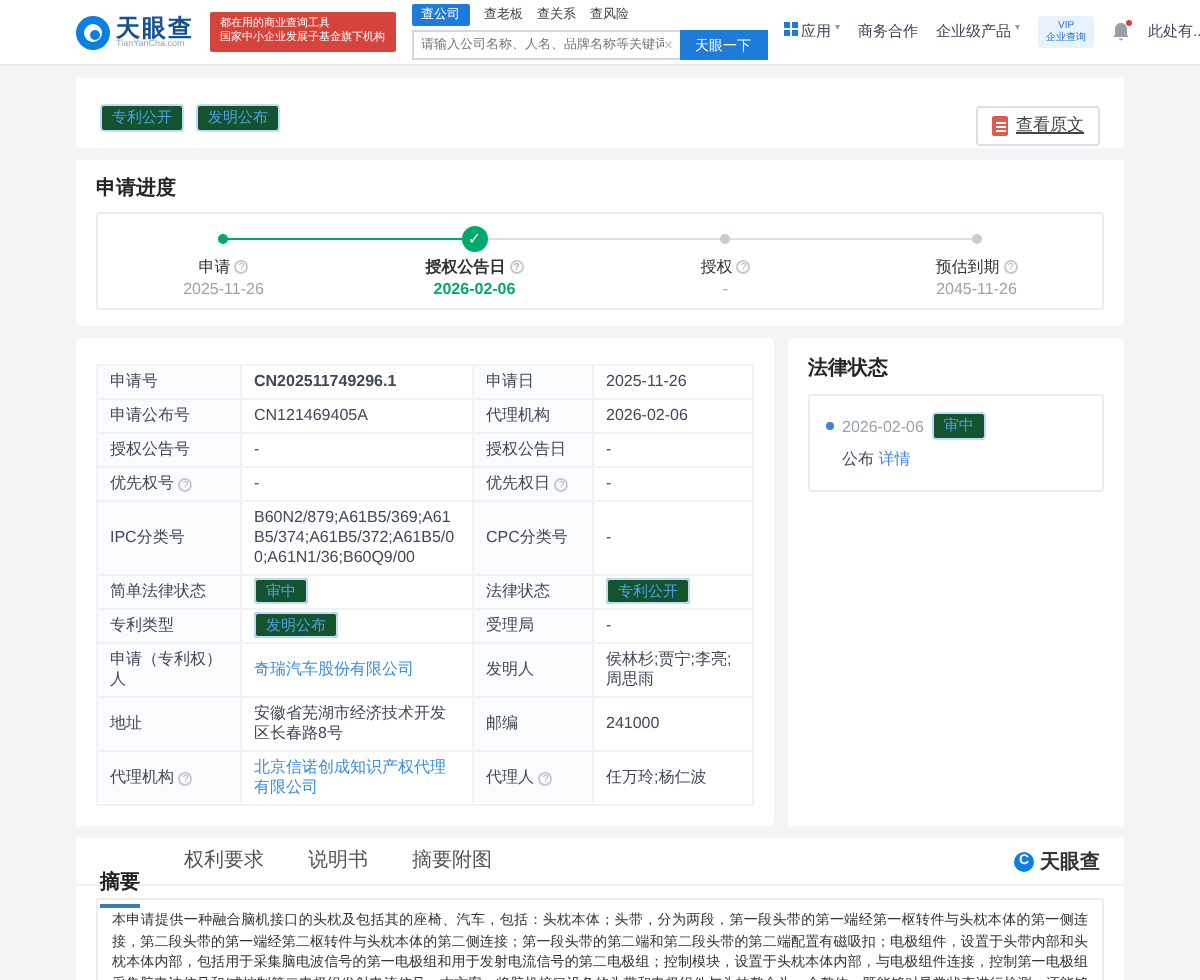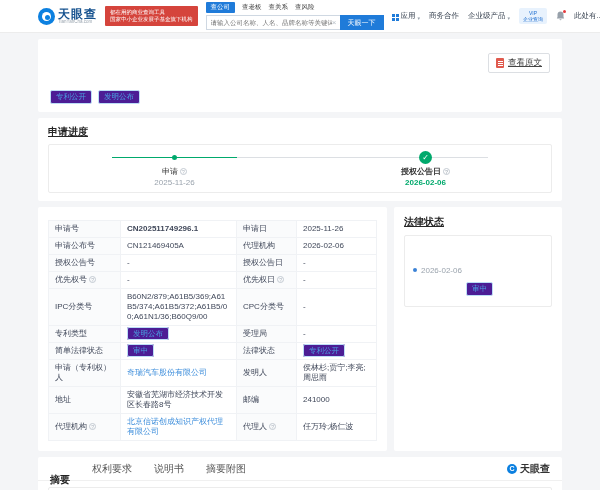--- a/index.html
+++ b/index.html
@@ -27,49 +27,49 @@
   .srch-row { display:flex; }
   .srch-box { flex:1; display:flex; align-items:center; border:1px solid #cfd8e2;
     border-right:none; background:#fff; height:15px; padding:0 3px 0 4px;}
   .srch-box input{ flex:1; border:none; outline:none; font-size:6.5px; color:#333;
     font-family:inherit; min-width:0;}
   .srch-clear { color:#b9c0c8; font-size:8px; cursor:pointer; line-height:1;}
   .srch-btn { height:15px; background:#1f7bd9; color:#fff; font-size:7px; border:none;
     padding:0 8px; cursor:pointer; white-space:nowrap;}
   .hnav { margin-left:auto; display:flex; align-items:center; gap:9px; font-size:7.5px;
     color:#3c4654; white-space:nowrap;}
-  .hnav-item { display:flex; align-items:flex-end; gap:2px; cursor:pointer;}
+  .hnav-item { display:flex; align-items:flex-start; gap:2px; cursor:pointer;}
   .caret { font-size:5px; color:#98a1ab;}
   .grid-ic { width:7px; height:7px; display:grid; grid-template-columns:3px 3px; gap:1px;}
   .grid-ic i{ background:#1f7bd9; width:3px; height:3px; display:block;}
   .vip { background:#e8f2fd; color:#1f6fd0; border-radius:2px; font-size:5px;
     line-height:6px; padding:2px 4px; text-align:center; cursor:pointer;}
   .bell { position:relative; width:9px; height:10px; cursor:pointer;}
   .bell svg { display:block;}
   .bell::after{ content:""; position:absolute; right:-1px; top:-1px; width:3px; height:3px;
     border-radius:50%; background:#e4393c;}
 
   
   .page { padding:6px 38px 0; }
   .card { background:#fff; border-radius:2px; margin-bottom:6px; position:relative;}
 
   
   .card-title { padding:8px 12px 8px; }
   .pat-title { font-size:13px; font-weight:bold; color:#262626; letter-spacing:.5px;}
   .tag-row { margin-top:5px; display:flex; gap:6px;}
-  .chip { font-size:7.5px; color:#4aa0e0; border:1px solid #bcdef7; background:#4c1d95;
-    padding:1px 5px; border-radius:2px; line-height:10px;margin-top:38px;}
+  .chip { font-size:7.5px; color:#4aa0e0; border:1px solid #bcdef7; background:#14532d;
+    padding:1px 5px; border-radius:2px; line-height:10px;}
   .view-orig { position:absolute; right:12px; top:14px; display:flex; align-items:center;
     gap:4px; border:1px solid #dcdfe3; border-radius:2px; padding:3px 7px; font-size:8.5px;
     color:#444; cursor:pointer; background:#fff;text-decoration:underline;}
   .pdf-ic { width:8px; height:10px; background:#e05a4e; border-radius:1px; position:relative;}
   .pdf-ic::after{ content:""; position:absolute; left:1.5px; top:3px; width:5px; height:1px;
     background:#fff; box-shadow:0 2px 0 #fff, 0 4px 0 #fff;}
 
-  .sec-title { font-size:10px; font-weight:bold; color:#262626;text-decoration:underline;}
+  .sec-title { font-size:10px; font-weight:bold; color:#262626;}
 
   
   .card-prog { padding:7px 10px 8px;}
   .tl-box { margin-top:5px; border:1px solid #ececec; border-radius:2px;
     padding:6px 0 5px; position:relative;}
   .tl-lines { position:absolute; left:0; right:0; top:12px; height:1px;}
   .tl-seg { position:absolute; height:1px; top:0;}
   .tl-steps { display:flex; position:relative;}
   .tl-step { flex:1; display:flex; flex-direction:column; align-items:center;}
   .nd-wrap { height:13px; display:flex; align-items:center; justify-content:center;}
@@ -214,20 +214,40 @@
         <div class="tl-step">
           <div class="nd-wrap">
               <span class="nd-check">✓</span>
             </div>
           <div class="tl-lbl bold">
               <span>授权公告日</span>
               <span class="info-ic">?</span>
             </div>
           <div class="tl-date green">2026-02-06</div>
         </div>
+        <div class="tl-step">
+          <div class="nd-wrap">
+              <span class="nd-dot" style="background:#c6ccd2;"></span>
+            </div>
+          <div class="tl-lbl">
+              <span>授权</span>
+              <span class="info-ic">?</span>
+            </div>
+          <div class="tl-date">-</div>
+        </div>
+        <div class="tl-step">
+          <div class="nd-wrap">
+              <span class="nd-dot" style="background:#c6ccd2;"></span>
+            </div>
+          <div class="tl-lbl">
+              <span>预估到期</span>
+              <span class="info-ic">?</span>
+            </div>
+          <div class="tl-date">2045-11-26</div>
+        </div>
       </div>
     </div>
   </div>
 
   <div class="two-col">
     <div class="card-info">
       <table class="info">
         <tbody>
             <tr>
           <td class="lbl w-l1">申请号</td>
@@ -253,30 +273,30 @@
           <td class="lbl"><span>优先权日</span> <span class="info-ic">?</span></td>
           <td>-</td>
         </tr>
         <tr>
           <td class="lbl">IPC分类号</td>
           <td>B60N2/879;A61B5/369;A61B5/374;A61B5/372;A61B5/00;A61N1/36;B60Q9/00</td>
           <td class="lbl">CPC分类号</td>
           <td>-</td>
         </tr>
         <tr>
-          <td class="lbl">专利类型</td>
-          <td><span class="chip">发明公布</span></td>
-          <td class="lbl">受理局</td>
-          <td>-</td>
-        </tr>
-        <tr>
           <td class="lbl">简单法律状态</td>
           <td><span class="chip">审中</span></td>
           <td class="lbl">法律状态</td>
           <td><span class="chip">专利公开</span></td>
+        </tr>
+        <tr>
+          <td class="lbl">专利类型</td>
+          <td><span class="chip">发明公布</span></td>
+          <td class="lbl">受理局</td>
+          <td>-</td>
         </tr>
         <tr>
           <td class="lbl">申请（专利权）人</td>
           <td><a class="lnk">奇瑞汽车股份有限公司</a></td>
           <td class="lbl">发明人</td>
           <td>侯林杉;贾宁;李亮;周思雨</td>
         </tr>
         <tr>
           <td class="lbl">地址</td>
           <td>安徽省芜湖市经济技术开发区长春路8号</td>
@@ -293,20 +313,24 @@
         </table>
     </div>
 
     <div class="card-legal">
       <div class="sec-title">法律状态</div>
       <div class="legal-box">
         <div class="legal-l1">
           <span class="bdot"></span>
           <span class="legal-date">2026-02-06</span>
           <span class="chip">审中</span>
+        </div>
+        <div class="legal-l2">
+          <span>公布</span>
+          <a class="lnk">详情</a>
         </div>
       </div>
     </div>
   </div>
 
   <div class="card card-tabs">
     <div class="tabs-row">
       <span class="tab on">摘要</span>
       <span class="tab">权利要求</span>
       <span class="tab">说明书</span>

